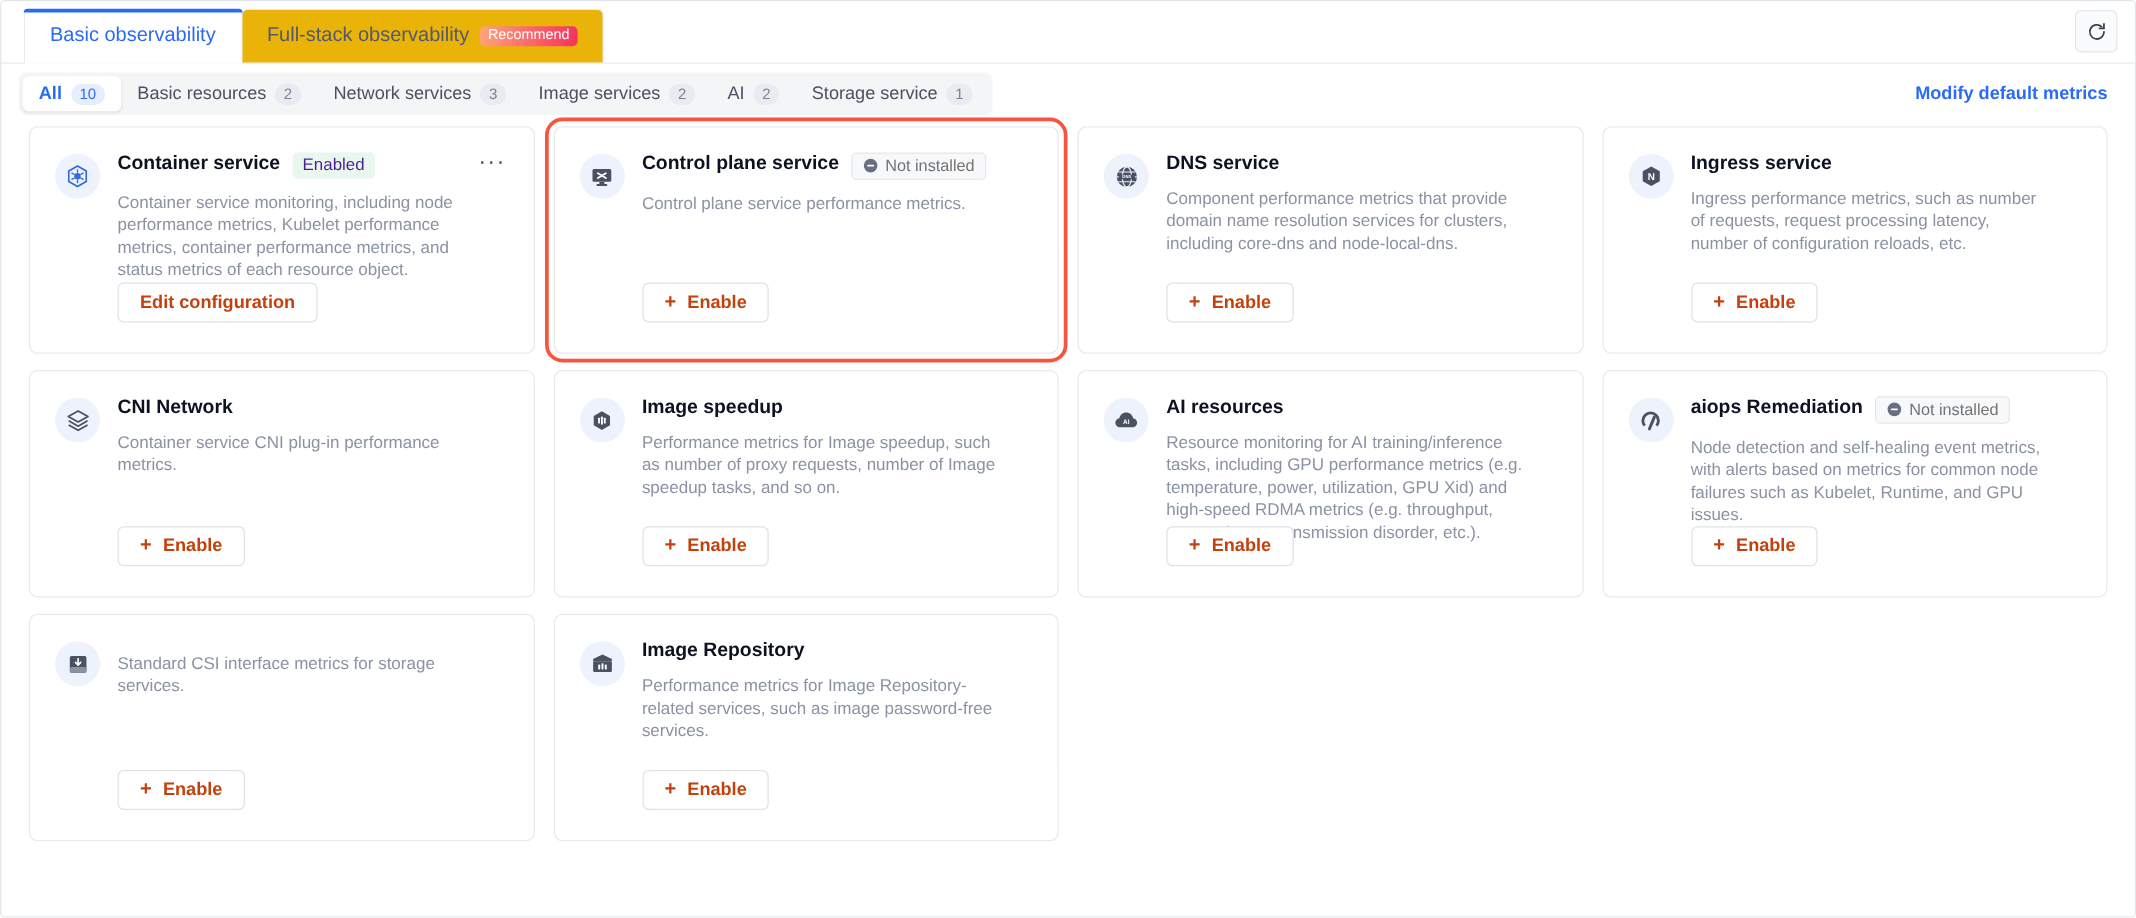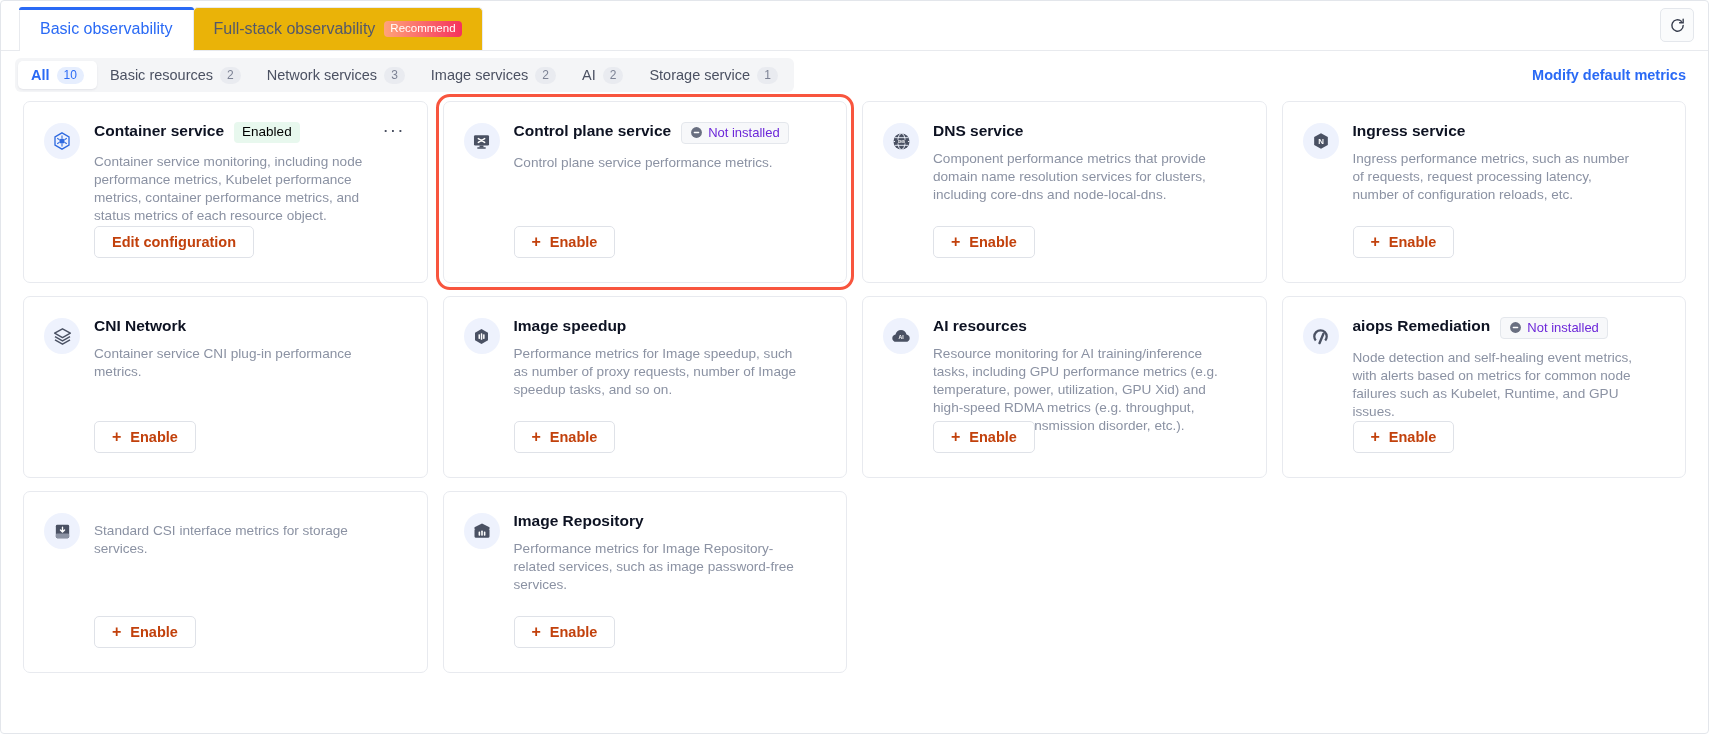--- a/index.html
+++ b/index.html
@@ -189,33 +189,33 @@
     flex-wrap: nowrap;
   }
   .card-title {
     font-size: 15.5px;
     font-weight: bold;
     color: #0d1222;
     white-space: nowrap;
   }
   .badge-enabled {
     font-size: 13.5px;
-    color: #000000;
+    color: #4c1d95;
     background: #e8f8ee;
     border-radius: 4px;
     padding: 3px 8px 4px;
     line-height: 1;
     white-space: nowrap;
   }
   .badge-notinstalled {
     display: inline-flex;
     align-items: center;
     gap: 5px;
     font-size: 13px;
-    color: #6d28d9;
+    color: #737373;
     background: #f7f8fa;
     border: 1px solid #e4e7ec;
     border-radius: 4px;
     padding: 3px 8px 4px;
     line-height: 1;
     white-space: nowrap;
   }
   .card-desc {
     margin-top: 10px;
     font-size: 13.6px;

